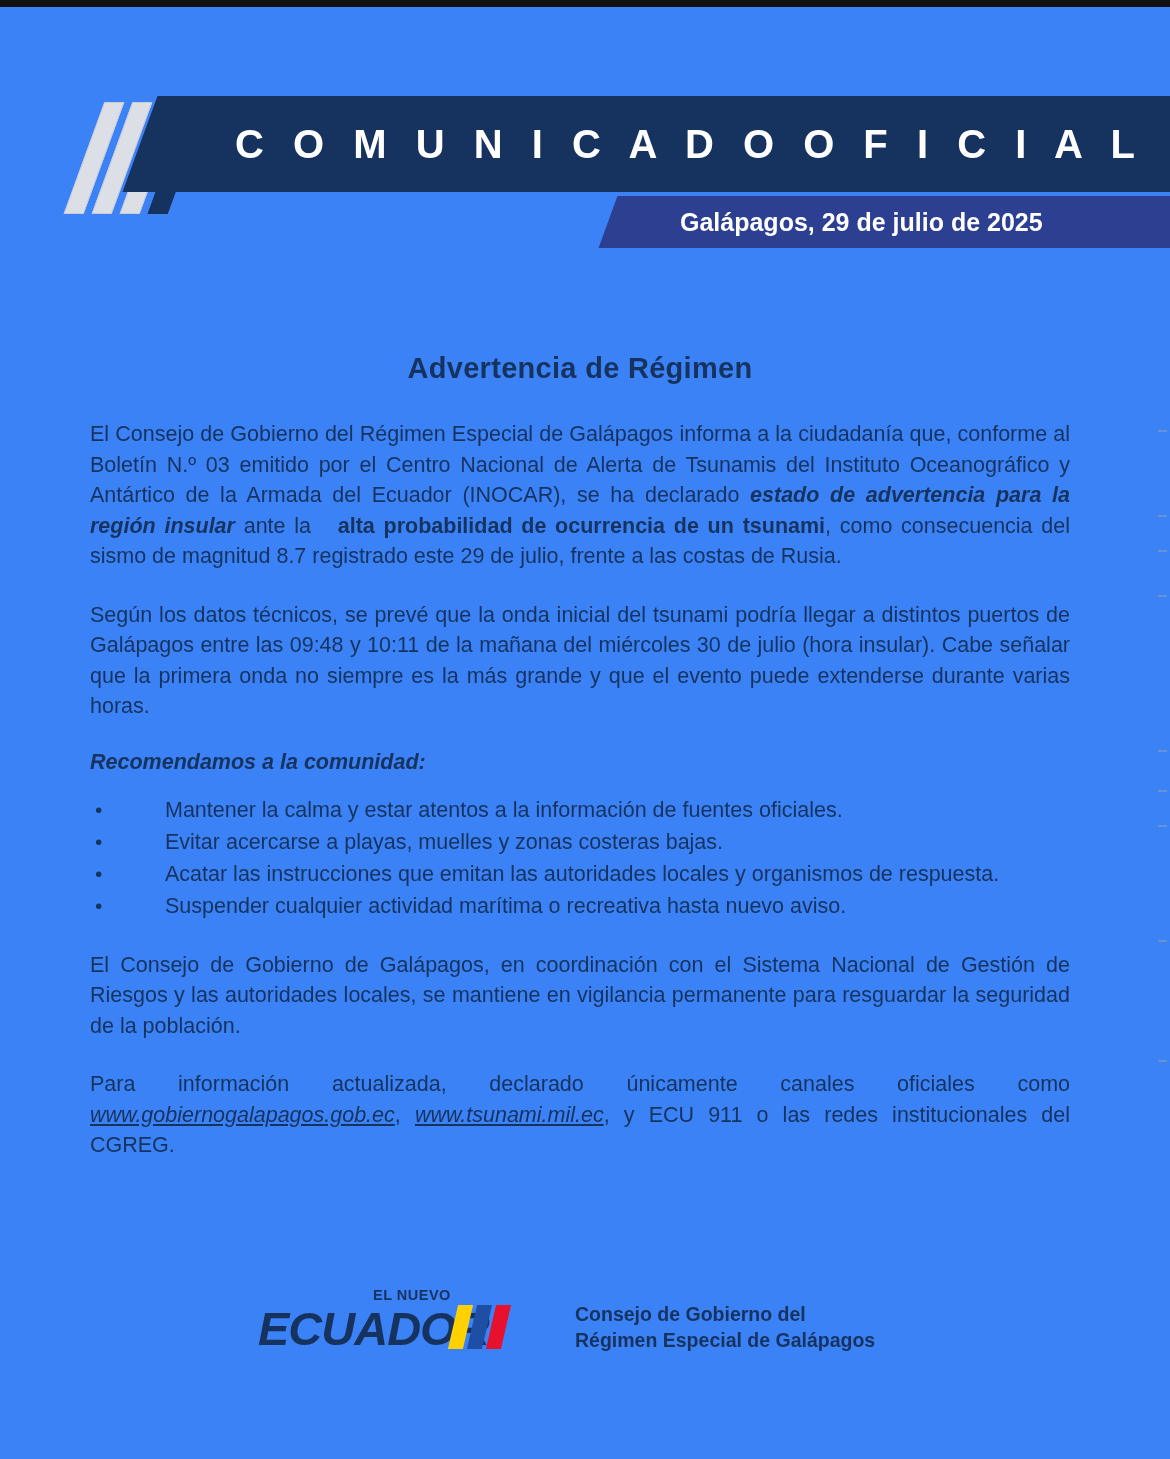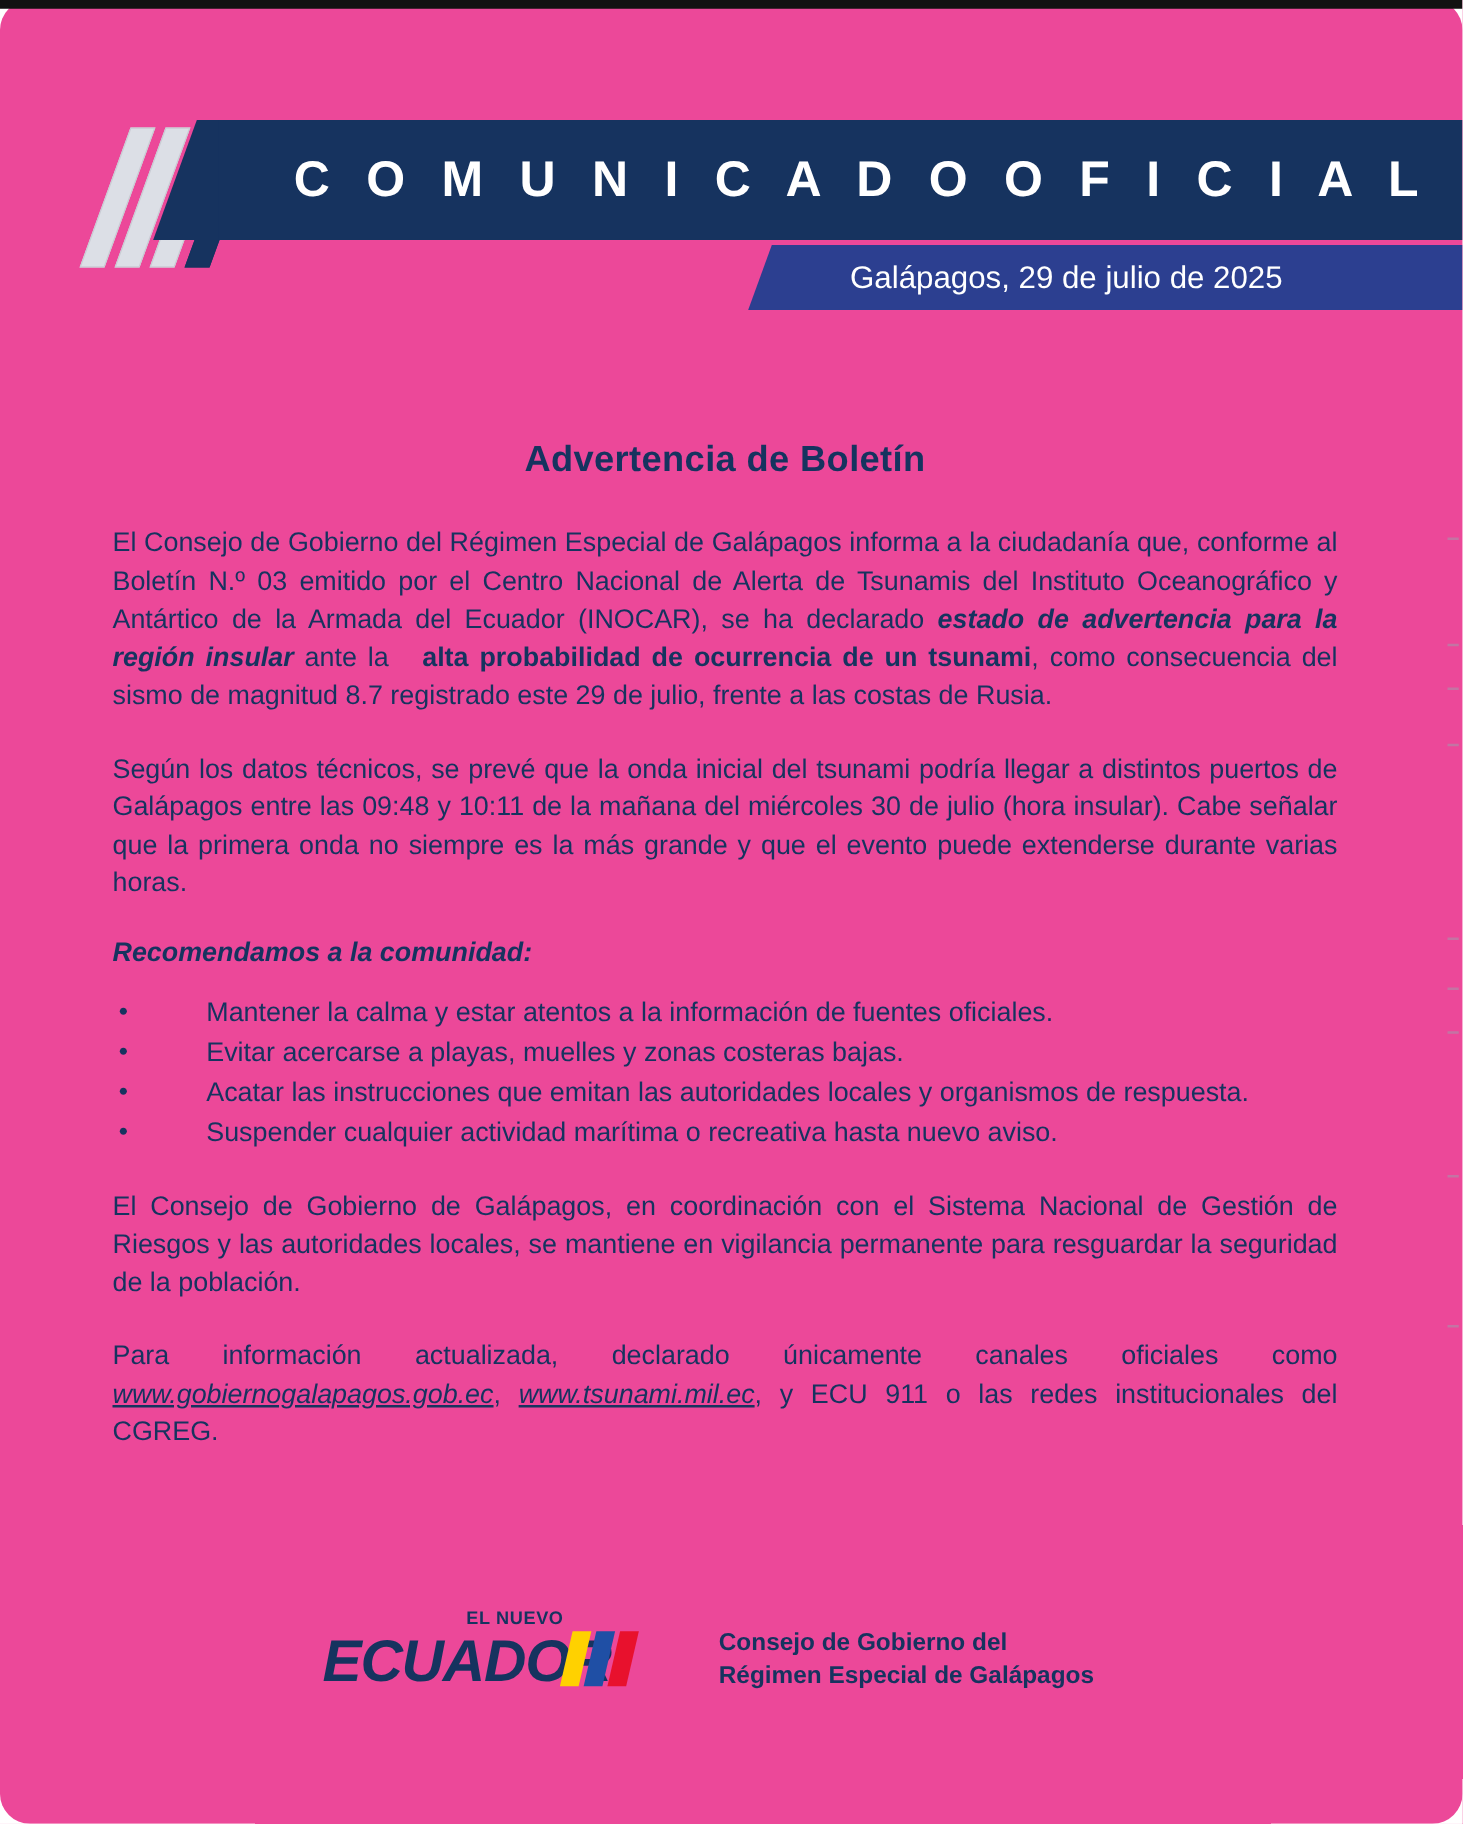--- a/index.html
+++ b/index.html
@@ -13,22 +13,21 @@
     font-family: "Liberation Sans", sans-serif;
     position: relative;
     overflow: hidden;
   }
   .page {
     position: absolute;
     left: 0;
     top: 0;
     width: 1170px;
     height: 1459px;
-    background: #ec4899;
-    border-radius: 24px;
+    background: #3b82f6;
   }
   .topbar {
     position: absolute;
     left: 0;
     top: 0;
     width: 1170px;
     height: 7px;
     background: #111111;
   }
   
@@ -107,21 +106,21 @@
     transform: skewX(-20deg);
   }
   .date-text {
     position: absolute;
     left: 680px;
     top: 100px;
     height: 52px;
     line-height: 52px;
     color: #ffffff;
     font-size: 25px;
-    font-weight: normal;
+    font-weight: bold;
   }
 
   
   .content {
     position: absolute;
     left: 90px;
     top: 352px;
     width: 980px;
   }
   .doc-title {
@@ -269,21 +268,21 @@
     <div class="header-bar-skew"></div>
     <div class="header-bar"></div>
     <div class="header-title">C O M U N I C A D O   O F I C I A L</div>
     <div class="date-bar-skew"></div>
     <div class="date-bar"></div>
     <div class="date-text">Galápagos, 29 de julio de 2025</div>
   </div>
 
   <div class="content">
 
-    <h1 class="doc-title">Advertencia de Boletín</h1>
+    <h1 class="doc-title">Advertencia de Régimen</h1>
 
     <p class="para"><span>El Consejo de Gobierno del Régimen Especial de Galápagos informa a la ciudadanía que, conforme al Boletín N.º 03 emitido por el Centro Nacional de Alerta de Tsunamis del Instituto Oceanográfico y Antártico de la Armada del Ecuador (INOCAR), se ha declarado </span><i>estado de advertencia para la región insular</i><span> ante la </span><b>alta probabilidad de ocurrencia de un tsunami</b><span>, como consecuencia del sismo de magnitud 8.7 registrado este 29 de julio, frente a las costas de Rusia.</span></p>
 
     <p class="para">Según los datos técnicos, se prevé que la onda inicial del tsunami podría llegar a distintos puertos de Galápagos entre las 09:48 y 10:11 de la mañana del miércoles 30 de julio (hora insular). Cabe señalar que la primera onda no siempre es la más grande y que el evento puede extenderse durante varias horas.</p>
 
     <p class="reco-head">Recomendamos a la comunidad:</p>
 
     <ul class="reco">
       <li>Mantener la calma y estar atentos a la información de fuentes oficiales.</li>
       <li>Evitar acercarse a playas, muelles y zonas costeras bajas.</li>

